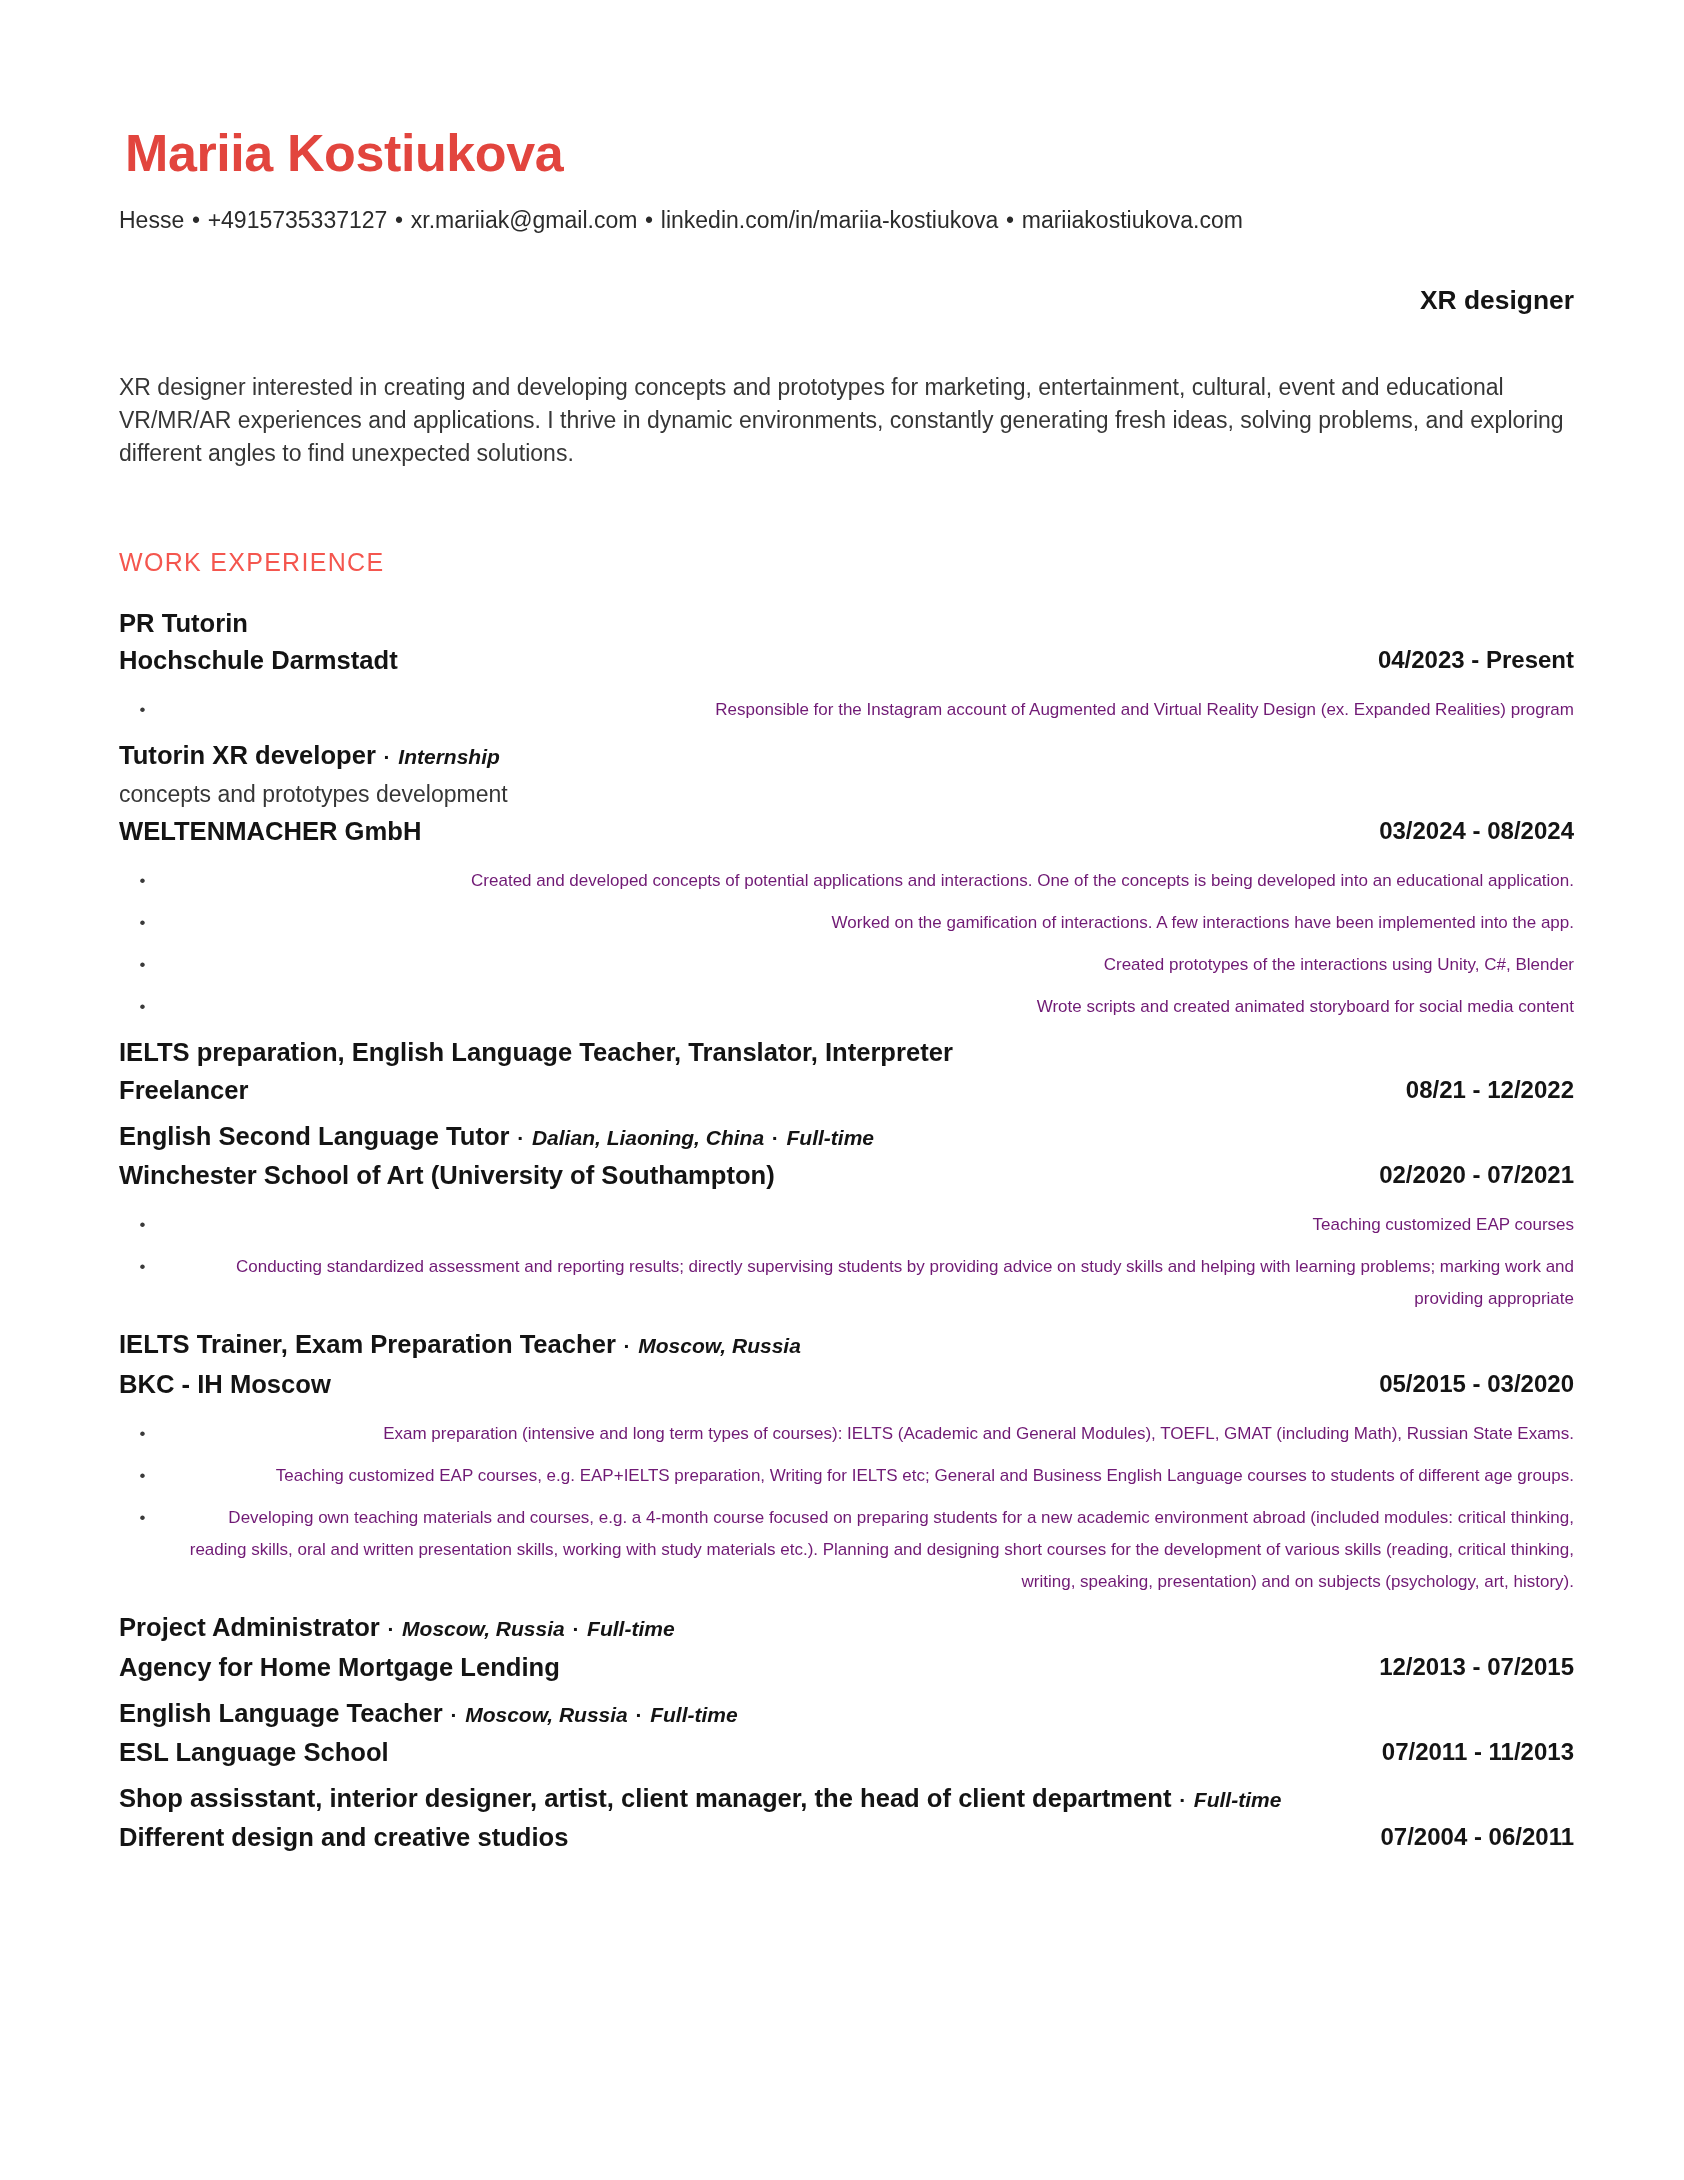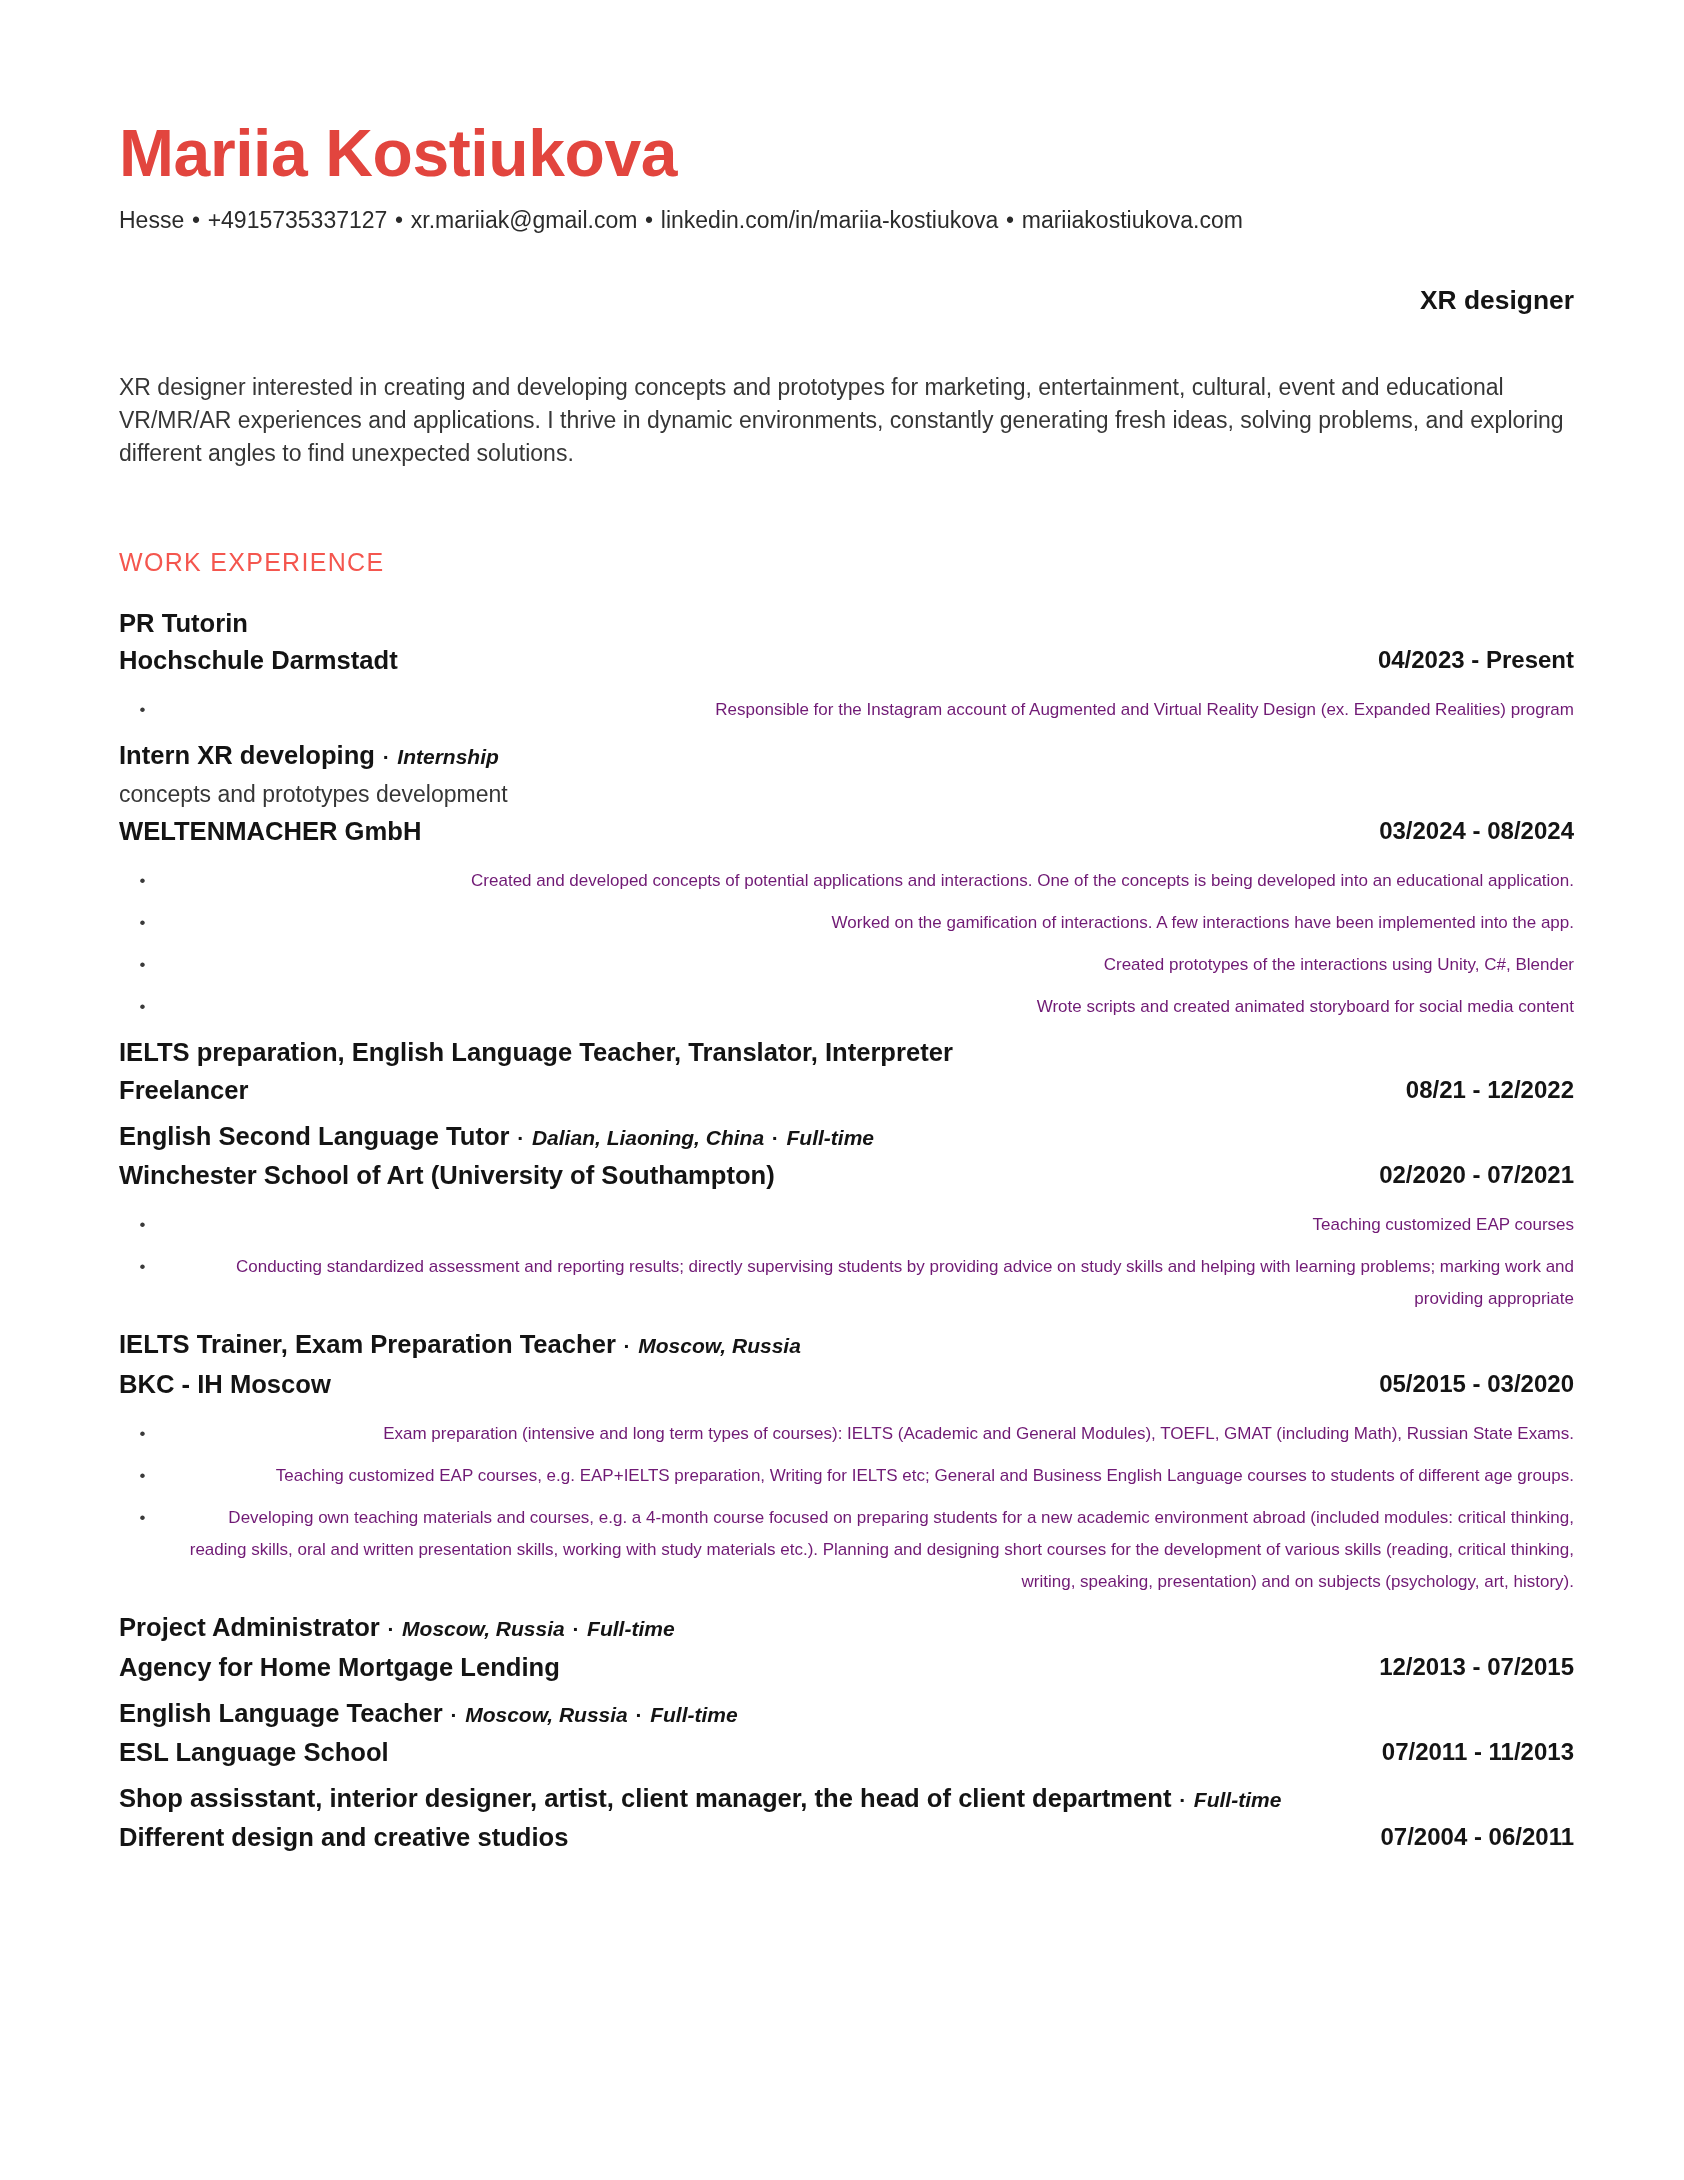--- a/index.html
+++ b/index.html
@@ -9,22 +9,22 @@
     width: 1685px;
     min-height: 2181px;
     background: #ffffff;
     padding: 124px 111px 102px 119px;
     font-family: "Liberation Sans", sans-serif;
     color: #333333;
   }
 
   
   .name {
-    margin: 0 0 24px 0;
-    font-size: 66px;
+    margin: 0 0 24px 6px;
+    font-size: 52px;
     line-height: 58px;
     font-weight: 700;
     color: #e2453e;
     letter-spacing: -0.4px;
   }
   .contact-line {
     font-size: 23px;
     line-height: 29px;
     color: #2b2b2b;
     font-weight: 400;
@@ -145,21 +145,21 @@
         <span class="company">Hochschule Darmstadt</span>
         <span class="dates">04/2023 - Present</span>
       </div>
       <ul class="bullets">
         <li>Responsible for the Instagram account of Augmented and Virtual Reality Design (ex. Expanded Realities) program</li>
       </ul>
     </div>
 
     <div>
       <div class="entry-title">
-        <span>Intern XR developing</span><span class="mid-dot">·</span><span class="title-detail">Internship</span>
+        <span>Tutorin XR developer</span><span class="mid-dot">·</span><span class="title-detail">Internship</span>
       </div>
       <div class="note">concepts and prototypes development</div>
       <div class="company-line">
         <span class="company">WELTENMACHER GmbH</span>
         <span class="dates">03/2024 - 08/2024</span>
       </div>
       <ul class="bullets">
         <li>Created and developed concepts of potential applications and interactions. One of the concepts is being developed into an educational application.</li>
         <li>Worked on the gamification of interactions. A few interactions have been implemented into the app.</li>
         <li>Created prototypes of the interactions using Unity, C#, Blender</li>

